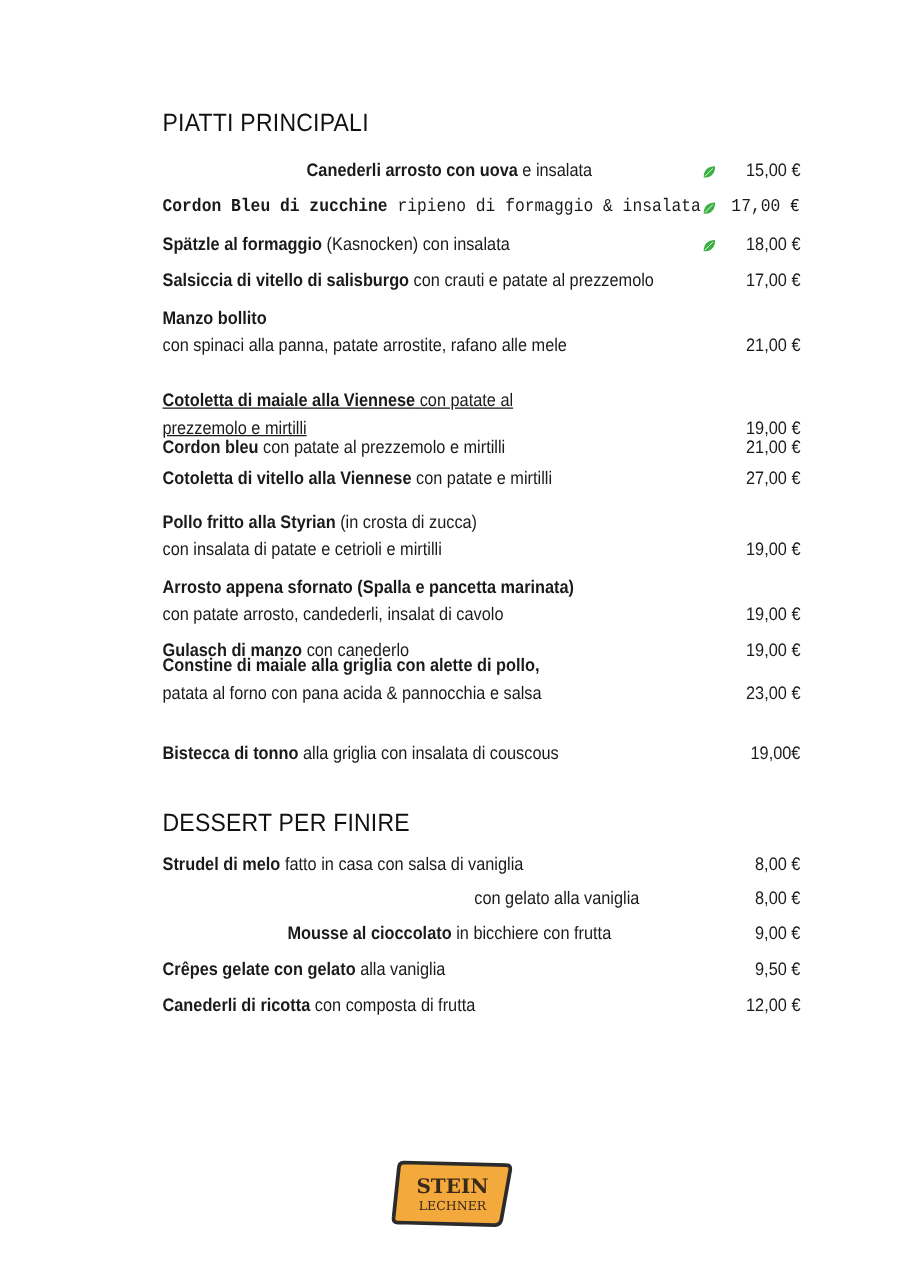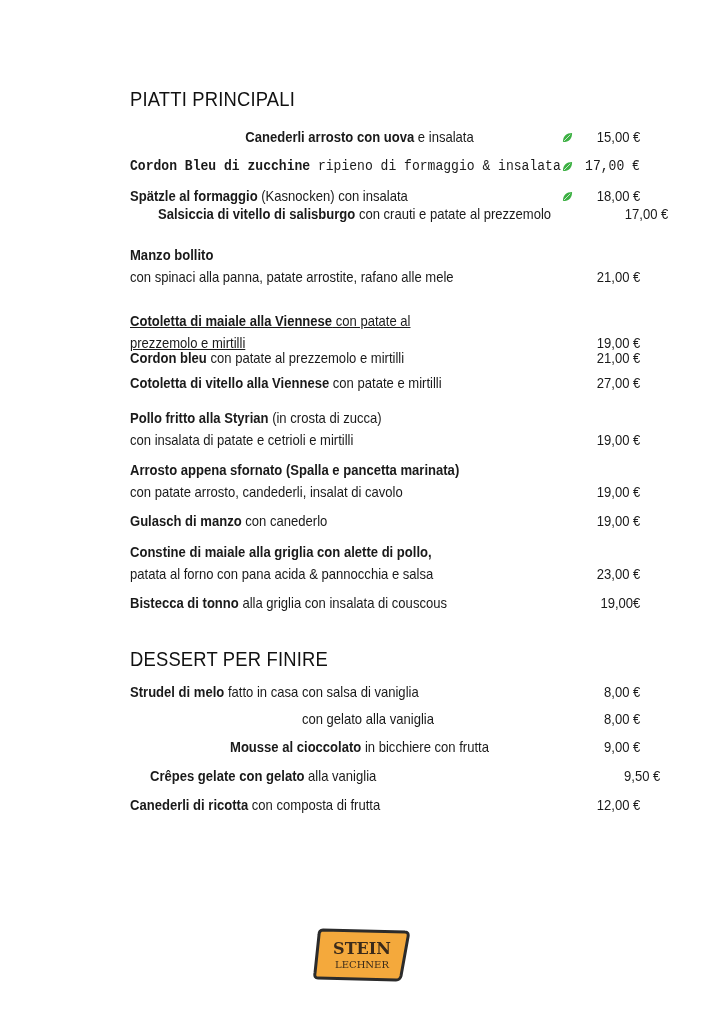--- a/index.html
+++ b/index.html
@@ -41,21 +41,21 @@
 
 <div class="row" style="top:185px;">
   <span class="line"><b>Spätzle al formaggio</b><span> (Kasnocken) con insalata</span></span>
   <svg class="leaf" viewBox="0 0 12 12">
       <path d="M1 11 C1 4 5 1 11 1 C11 7 8 11 1 11 Z" fill="#3cb043"></path>
       <path d="M2 10 L9 3" stroke="#ffffff" stroke-width="0.8"></path>
     </svg>
   <span class="price">18,00 €</span>
 </div>
 
-<div class="row" style="top:203px;margin-left:28px;">
+<div class="row" style="top:214px;">
   <span class="line"><b>Salsiccia di vitello di salisburgo</b><span> con crauti e patate al prezzemolo</span></span>
   <span class="price">17,00 €</span>
 </div>
 
 <div class="row" style="top:244px;">
   <span class="line"><b>Manzo bollito</b><span></span></span>
   <span class="line">con spinaci alla panna, patate arrostite, rafano alle mele</span>
   <span class="price">21,00 €</span>
 </div>
 
@@ -85,49 +85,49 @@
   <span class="line"><b>Arrosto appena sfornato (Spalla e pancetta marinata)</b><span></span></span>
   <span class="line">con patate arrosto, candederli, insalat di cavolo</span>
   <span class="price">19,00 €</span>
 </div>
 
 <div class="row" style="top:510px;">
   <span class="line"><b>Gulasch di manzo</b><span> con canederlo</span></span>
   <span class="price">19,00 €</span>
 </div>
 
-<div class="row" style="top:541px;">
+<div class="row" style="top:522px;">
   <span class="line"><b>Constine di maiale alla griglia con alette di pollo,</b><span></span></span>
   <span class="line">patata al forno con pana acida &amp; pannocchia e salsa</span>
   <span class="price">23,00 €</span>
 </div>
 
 <div class="row" style="top:592px;">
   <span class="line"><b>Bistecca di tonno</b><span> alla griglia con insalata di couscous</span></span>
   <span class="price">19,00€</span>
 </div>
 
 <div class="section-title" style="top:648px;">DESSERT PER FINIRE</div>
 
 <div class="row" style="top:681px;">
   <span class="line"><b>Strudel di melo</b><span> fatto in casa con salsa di vaniglia</span></span>
   <span class="price">8,00 €</span>
 </div>
 
-<div class="row" style="top:708px;">
+<div class="row" style="top:708px;text-align:center;">
   <span class="line indent">con gelato alla vaniglia</span>
   <span class="price">8,00 €</span>
 </div>
 
 <div class="row" style="top:736px;text-align:center;">
   <span class="line"><b>Mousse al cioccolato</b><span> in bicchiere con frutta</span></span>
   <span class="price">9,00 €</span>
 </div>
 
-<div class="row" style="top:765px;margin-left:20px;">
+<div class="row" style="top:765px;">
   <span class="line"><b>Crêpes gelate con gelato</b><span> alla vaniglia</span></span>
   <span class="price">9,50 €</span>
 </div>
 
 <div class="row" style="top:794px;">
   <span class="line"><b>Canederli di ricotta</b><span> con composta di frutta</span></span>
   <span class="price">12,00 €</span>
 </div>
 
 <svg class="logo" viewBox="0 0 98 56">

